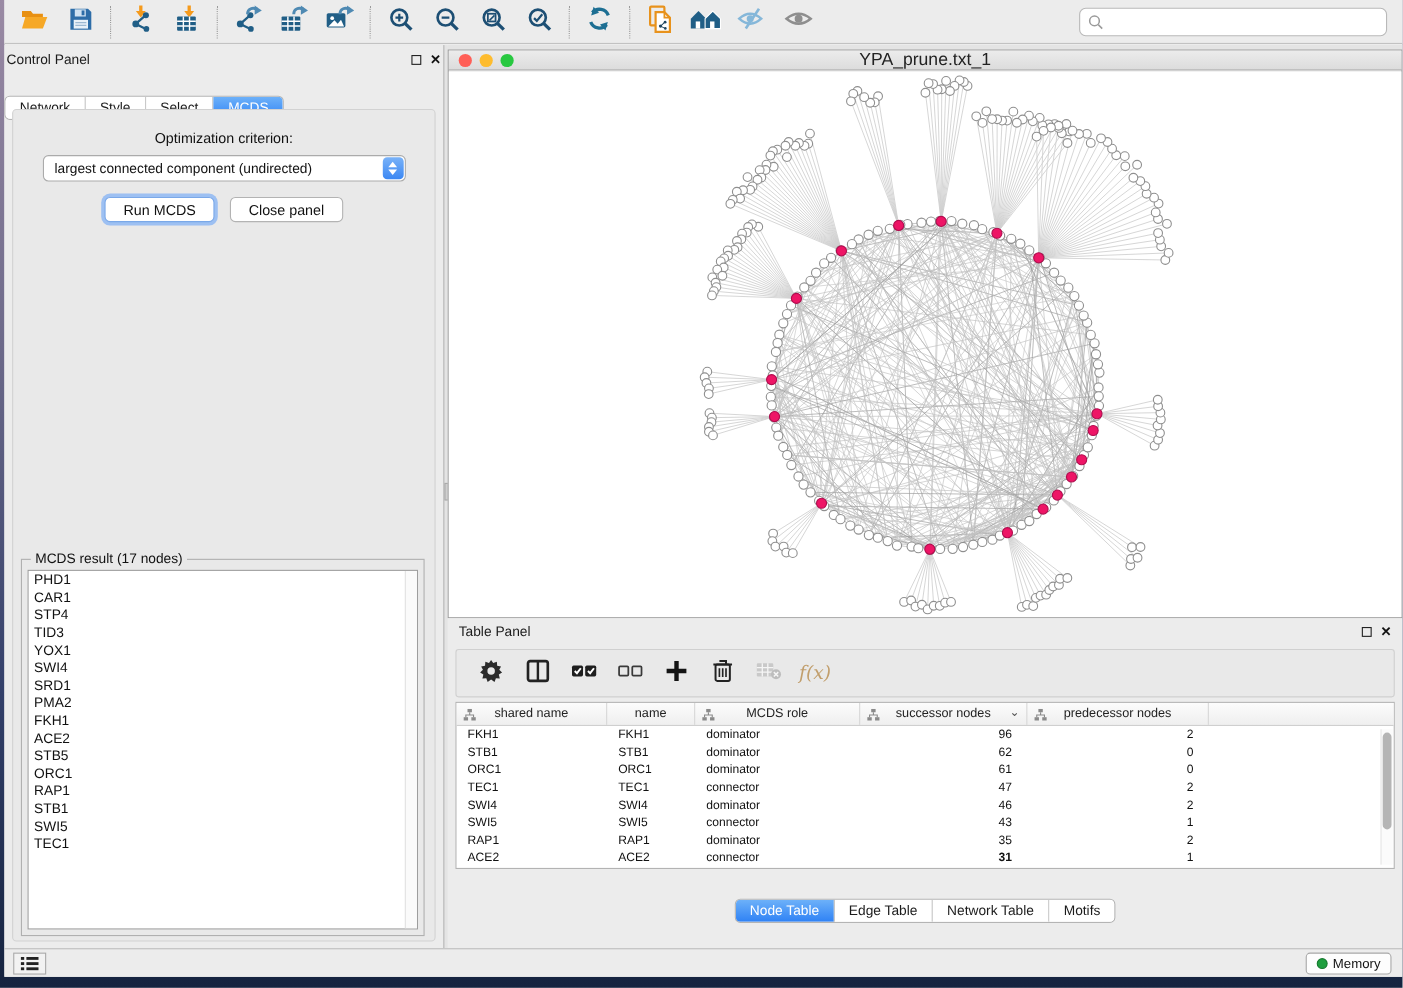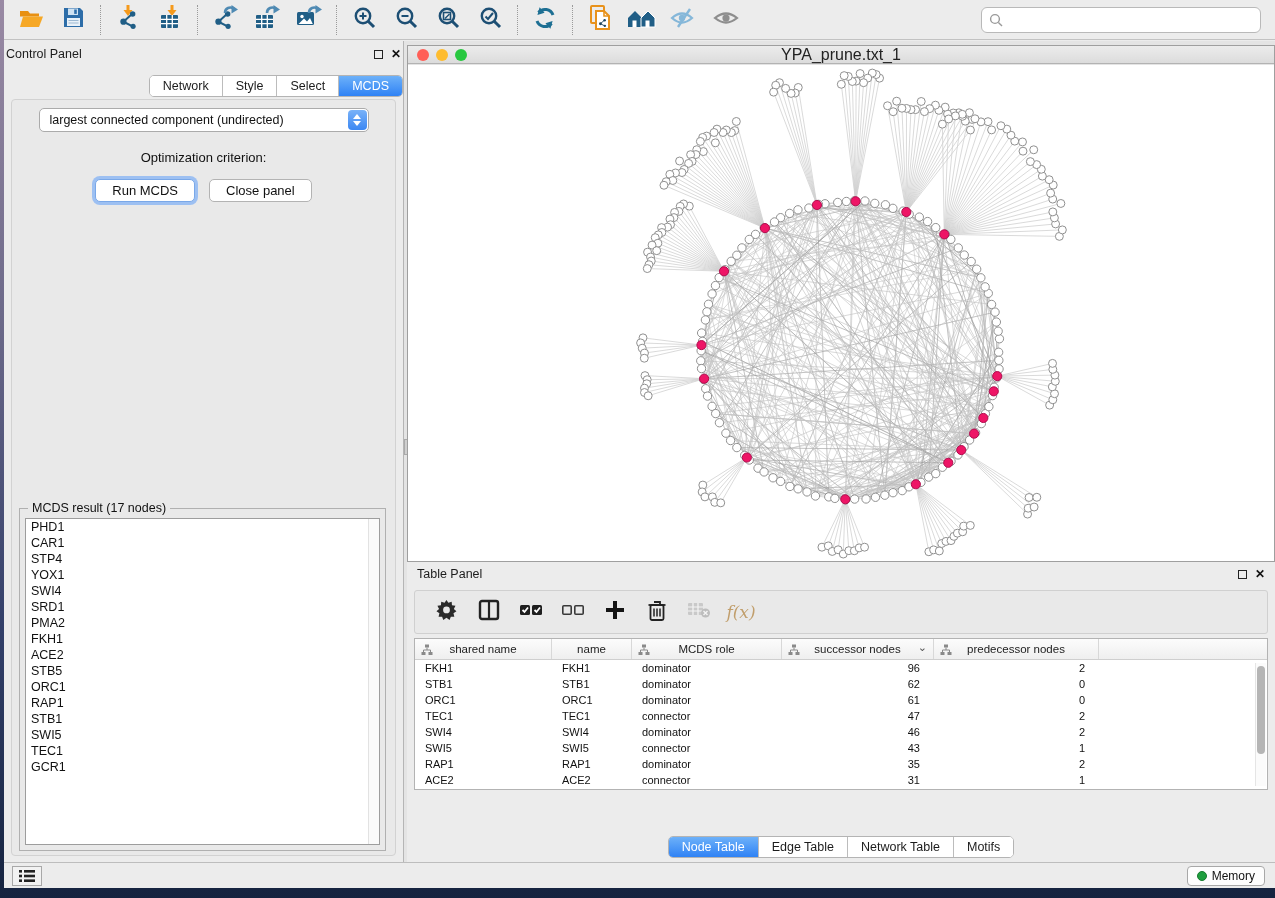--- a/index.html
+++ b/index.html
@@ -20,21 +20,21 @@
   #search-input { position:absolute; left:28px; top:1px; right:4px; bottom:1px; border:none;
     outline:none; background:transparent; font-size:12px; }
 
   
   #control-panel { position:absolute; left:0; top:41px; width:399px; bottom:26px; background:#ececec; }
   #cp-header { height:26px; display:flex; align-items:center; padding:0 2px; }
   #cp-title { font-size:12.5px; color:#1c1c1c; }
   .panel-wctl { margin-left:auto; display:flex; gap:8px; align-items:center; }
   .wctl-float { width:9px; height:9px; border:1.5px solid #222; }
   .wctl-close { font-size:12px; font-weight:bold; color:#111; line-height:9px; }
-  #cp-tabs { display:flex; justify-content:flex-end; margin-top:8px; }
+  #cp-tabs { display:flex; justify-content:flex-start; margin-top:20px; }
   .seg-tabs { display:inline-flex; border:1px solid #b4b4b4; border-radius:5px; overflow:hidden; background:#fff; }
   .seg-tab { padding:3px 13px; font-size:12.5px; color:#1c1c1c; background:#fff; border-right:1px solid #bcbcbc; }
   .seg-tab:last-child { border-right:none; }
   .seg-tab.selected { background:linear-gradient(#6db1f9,#2f82f5); color:#fff; }
   #cp-inner { position:absolute; left:7px; right:7px; top:58px; bottom:6px;
     background:#e9e9e9; border:1px solid #d2d2d2; border-radius:4px; }
   #opt-label { text-align:center; font-size:13px; color:#111; margin-top:18px; }
   #criterion-select { position:relative; margin:8px auto 0; width:330px; height:24px; background:#fff;
     border:1px solid #ababab; border-radius:5px; font-size:12.5px; color:#111;
     display:flex; align-items:center; padding-left:10px; }
@@ -88,21 +88,21 @@
   .th-cell { position:relative; border-right:1px solid #d8d8d8; font-size:11.5px; color:#222;
     display:flex; align-items:center; justify-content:center; }
   .th-icon { position:absolute; left:6px; top:5px; }
   .th-sort { position:absolute; right:6px; top:2px; font-size:11px; color:#555; }
   .tbl-row { display:flex; height:16px; }
   .td-cell { font-size:11px; color:#111; line-height:16px; white-space:nowrap; overflow:hidden; }
   .td-cell.left { padding-left:10px; text-align:left; }
   .td-cell.right { padding-right:14px; text-align:right; }
   #tbl-scroll { position:absolute; right:1px; top:24px; bottom:3px; width:11px; background:#fbfbfb; border-left:1px solid #e5e5e5; }
   #tbl-thumb { position:absolute; left:1px; right:1px; top:3px; height:88px; background:#b5b5b5; border-radius:5px; }
-  #tp-tabs { position:absolute; left:0; right:0; bottom:4px; display:flex; justify-content:center; }
+  #tp-tabs { position:absolute; left:0; right:0; bottom:23px; display:flex; justify-content:center; }
 
   
   #status-bar { position:absolute; left:0; right:0; bottom:0; height:26px; background:#ececec;
     border-top:1px solid #bdbdbd; }
   #status-menu-btn { position:absolute; left:8px; top:3px; width:30px; height:20px; background:#f2f2f2;
     border:1px solid #a8a8a8; display:flex; align-items:center; justify-content:center; }
   #memory-btn { position:absolute; right:10px; top:3px; height:20px; background:#fdfdfd;
     border:1px solid #a8a8a8; border-radius:4px; display:flex; align-items:center; gap:5px;
     padding:0 9px; font-size:12px; color:#111; }
   #memory-dot { width:10px; height:10px; border-radius:50%; background:#1e9e3e; border:1px solid #157a2e; }
@@ -288,52 +288,52 @@
     </div>
     <div id="cp-tabs">
         <div class="seg-tabs">
           <div class="seg-tab">Network</div>
           <div class="seg-tab">Style</div>
           <div class="seg-tab">Select</div>
           <div class="seg-tab selected">MCDS</div>
         </div>
       </div>
     <div id="cp-inner">
+      <div id="opt-label">Optimization criterion:</div>
       <div id="criterion-select">
         <span>largest connected component (undirected)</span>
         <span id="criterion-stepper">
           <span class="tri-up"></span>
             <span class="tri-down"></span>
         </span>
       </div>
-      <div id="opt-label">Optimization criterion:</div>
       <div id="cp-buttons">
         <button class="mac-btn focus-ring">Run MCDS</button>
         <button class="mac-btn">Close panel</button>
       </div>
       <div id="mcds-group">
         <span id="mcds-legend">MCDS result (17 nodes)</span>
         <div id="mcds-list">
           <div id="mcds-items">
               <div class="mcds-item">PHD1</div>
               <div class="mcds-item">CAR1</div>
               <div class="mcds-item">STP4</div>
+              <div class="mcds-item">TID3</div>
               <div class="mcds-item">YOX1</div>
               <div class="mcds-item">SWI4</div>
               <div class="mcds-item">SRD1</div>
               <div class="mcds-item">PMA2</div>
               <div class="mcds-item">FKH1</div>
               <div class="mcds-item">ACE2</div>
               <div class="mcds-item">STB5</div>
               <div class="mcds-item">ORC1</div>
               <div class="mcds-item">RAP1</div>
               <div class="mcds-item">STB1</div>
               <div class="mcds-item">SWI5</div>
               <div class="mcds-item">TEC1</div>
-              <div class="mcds-item">GCR1</div>
             </div>
           <div id="mcds-scroll"></div>
         </div>
       </div>
     </div>
   </div>
 
   <div id="v-splitter">
     <div id="v-splitter-handle"></div>
   </div>
@@ -1359,21 +1359,21 @@
             <div class="td-cell left" style="width: 137px;">RAP1</div>
             <div class="td-cell left" style="width: 80px;">RAP1</div>
             <div class="td-cell left" style="width: 150px;">dominator</div>
             <div class="td-cell right" style="width: 152px;">35</div>
             <div class="td-cell right" style="width: 165px;">2</div>
           </div>
           <div class="tbl-row">
             <div class="td-cell left" style="width: 137px;">ACE2</div>
             <div class="td-cell left" style="width: 80px;">ACE2</div>
             <div class="td-cell left" style="width: 150px;">connector</div>
-            <div class="td-cell right" style="width: 152px;">31</div>
+            <div class="td-cell right" style="width: 152px; font-weight: bold;">31</div>
             <div class="td-cell right" style="width: 165px;">1</div>
           </div>
           <div class="tbl-row">
             <div class="td-cell left" style="width: 137px;">YOX1</div>
             <div class="td-cell left" style="width: 80px;">YOX1</div>
             <div class="td-cell left" style="width: 150px;">connector</div>
             <div class="td-cell right" style="width: 152px;">29</div>
             <div class="td-cell right" style="width: 165px;">1</div>
           </div>
         </div>

